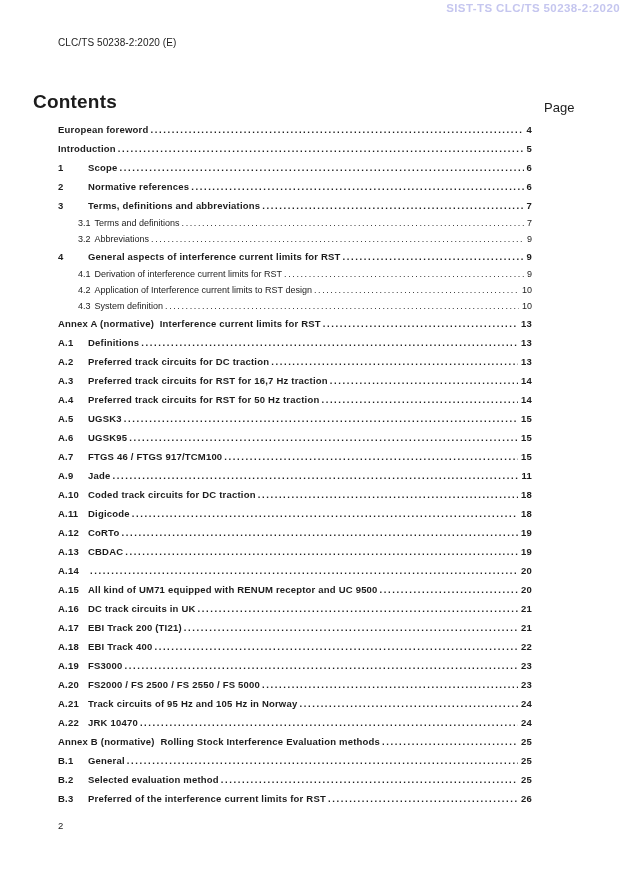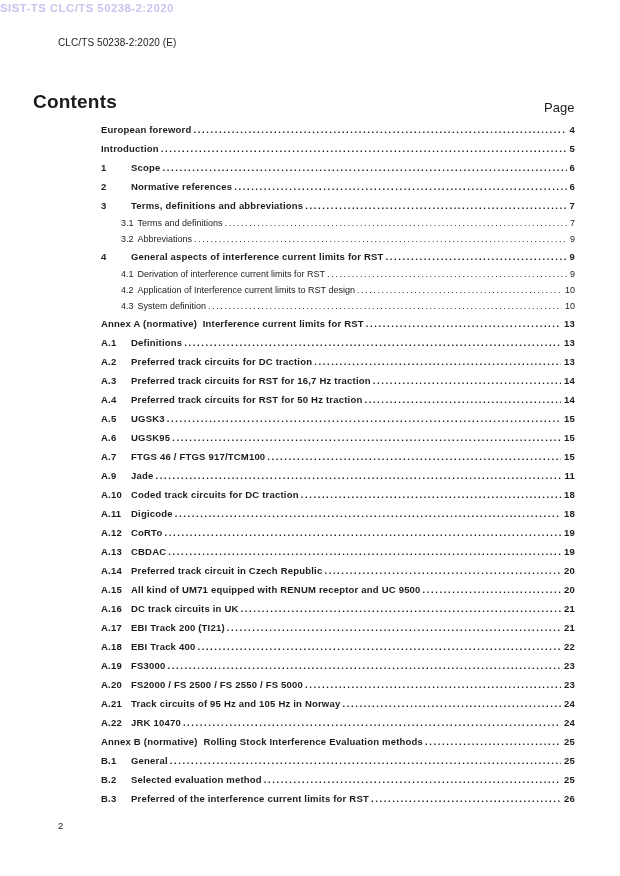--- a/index.html
+++ b/index.html
@@ -10,21 +10,21 @@
     height: 876px;
     background: #ffffff;
     font-family: "Liberation Sans", "DejaVu Sans", sans-serif;
     overflow: hidden;
   }
   .watermark {
     position: absolute;
     top: 2px;
     left: 0;
     width: 100%;
-    text-align: left;
+    text-align: right;
     font-weight: 700;
     font-size: 11.5px;
     letter-spacing: 0.4px;
   }
   .doc-code {
     position: absolute;
     top: 37px;
     left: 58px;
     font-weight: 400;
     font-size: 10px;
@@ -44,21 +44,20 @@
     top: 100px;
     left: 500px;
     font-size: 13px;
     margin-left: 44px;
   }
   .toc {
     position: absolute;
     top: 120px;
     left: 58px;
     width: 474px;
-    margin-left: 43px;
   }
   .toc-row { display: flex; align-items: baseline; }
   .toc-row.main {
     height: 19px;
     line-height: 19px;
     font-weight: 700;
     font-size: 9.5px;
     letter-spacing: 0.2px;
   }
   .toc-row.sub {
@@ -247,21 +246,20 @@
     <span class="pg">19</span>
   </div>
       <div class="toc-row main">
     <span class="num">A.13</span>
     <span class="title">CBDAC</span>
     <span class="dots"></span>
     <span class="pg">19</span>
   </div>
       <div class="toc-row main">
     <span class="num">A.14</span>
-    <span class="title">Preferred track circuit in Czech Republic</span>
     <span class="dots"></span>
     <span class="pg">20</span>
   </div>
       <div class="toc-row main">
     <span class="num">A.15</span>
     <span class="title">All kind of UM71 equipped with RENUM receptor and UC 9500</span>
     <span class="dots"></span>
     <span class="pg">20</span>
   </div>
       <div class="toc-row main">

